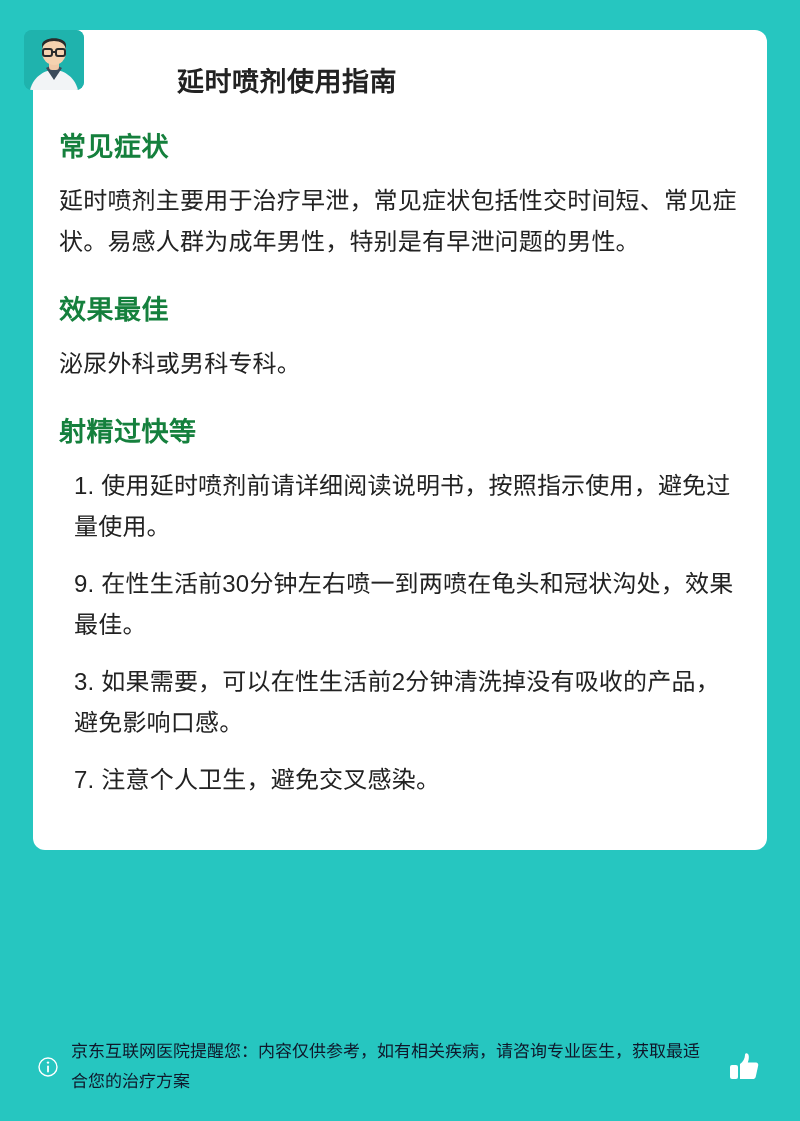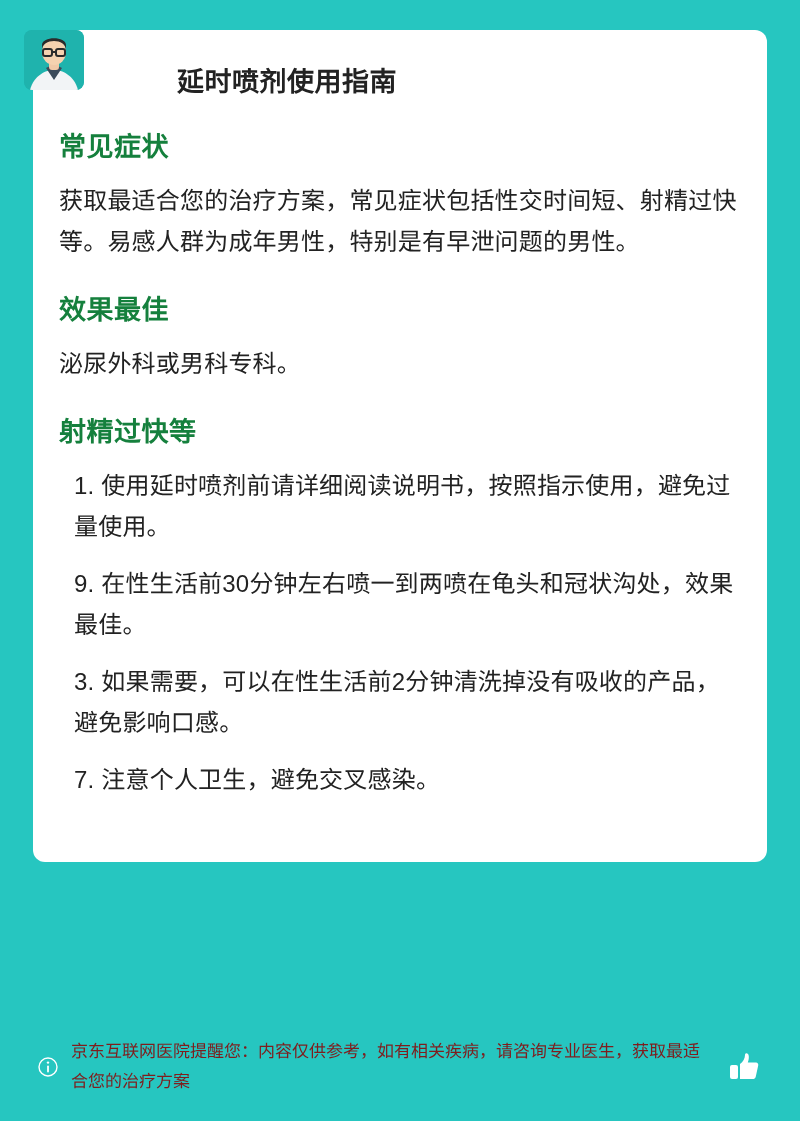--- a/index.html
+++ b/index.html
@@ -31,21 +31,21 @@
   }
   .avatar svg { display: block; }
 
   .card {
     position: absolute;
     left: 33px;
     top: 30px;
     width: 734px;
     background: #ffffff;
     border-radius: 12px;
-    padding: 24px 26px 46px 26px;
+    padding: 24px 26px 34px 26px;
     box-sizing: border-box;
   }
   .card-title {
     font-size: 27px;
     font-weight: bold;
     color: #222222;
     margin: 6px 0 18px 118px;
     letter-spacing: 0.5px;
   }
   h2.section {
@@ -84,41 +84,41 @@
     flex: 0 0 30px;
     display: flex;
     align-items: center;
     justify-content: center;
     color: #ffffff;
   }
   .footer-text {
     flex: 1 1 auto;
     font-size: 17px;
     line-height: 30px;
-    color: #7f1d1d;
+    color: #0f172a;
     padding: 0 6px 0 8px;
   }
   .footer-thumb {
     flex: 0 0 46px;
     display: flex;
     align-items: center;
     justify-content: center;
     color: #ffffff;
   }
 </style>
 </head>
 <body>
 
 <div class="page">
 
   <div class="card">
     <h1 class="card-title">延时喷剂使用指南</h1>
 
     <h2 class="section">常见症状</h2>
-    <p class="body">获取最适合您的治疗方案，常见症状包括性交时间短、射精过快等。易感人群为成年男性，特别是有早泄问题的男性。</p>
+    <p class="body">延时喷剂主要用于治疗早泄，常见症状包括性交时间短、常见症状。易感人群为成年男性，特别是有早泄问题的男性。</p>
 
     <h2 class="section">效果最佳</h2>
     <p class="body">泌尿外科或男科专科。</p>
 
     <h2 class="section">射精过快等</h2>
     <p class="step">1. 使用延时喷剂前请详细阅读说明书，按照指示使用，避免过量使用。</p>
     <p class="step">9. 在性生活前30分钟左右喷一到两喷在龟头和冠状沟处，效果最佳。</p>
     <p class="step">3. 如果需要，可以在性生活前2分钟清洗掉没有吸收的产品，避免影响口感。</p>
     <p class="step">7. 注意个人卫生，避免交叉感染。</p>
   </div>

